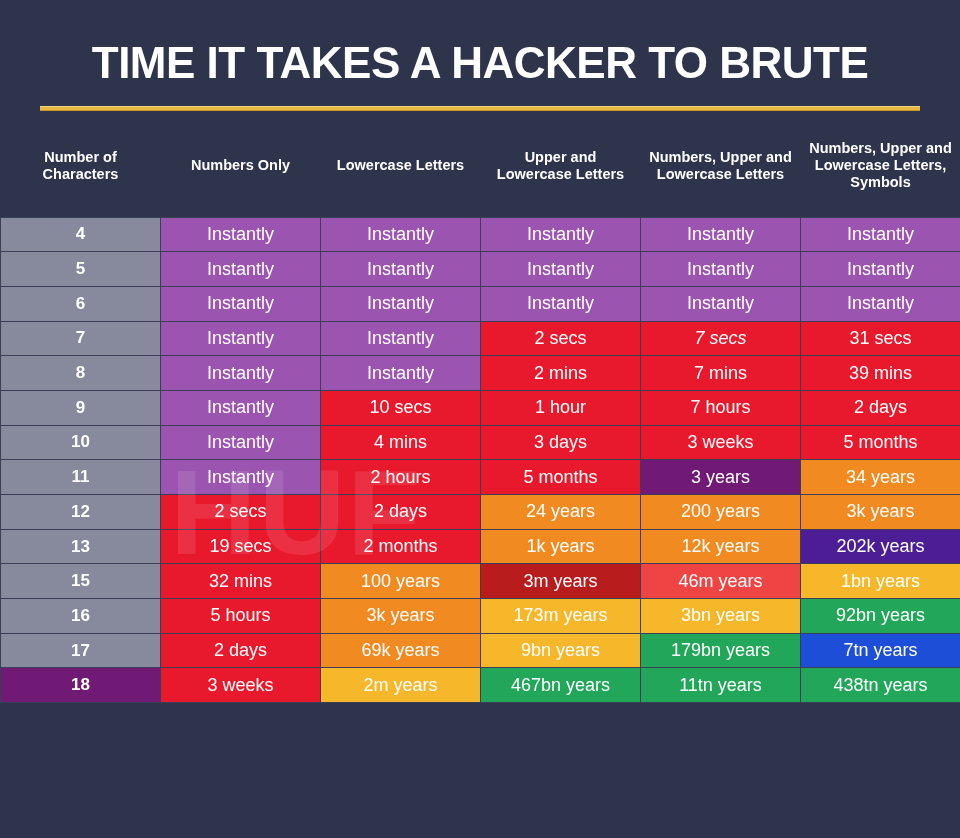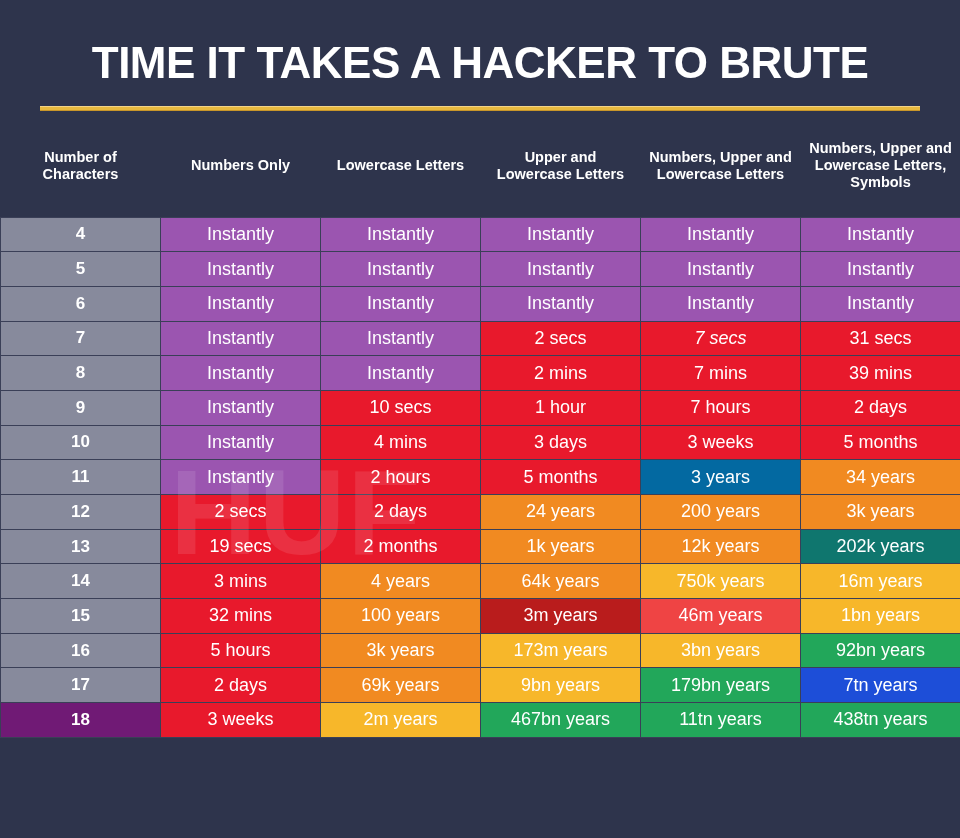--- a/index.html
+++ b/index.html
@@ -189,46 +189,38 @@
           <td class="c-red" style="background: rgb(232, 25, 44);">4 mins</td>
           <td class="c-red" style="background: rgb(232, 25, 44);">3 days</td>
           <td class="c-red" style="background: rgb(232, 25, 44);">3 weeks</td>
           <td class="c-red" style="background: rgb(232, 25, 44);">5 months</td>
         </tr>
         <tr>
           <td class="numcol" style="background: rgb(135, 138, 156);">11</td>
           <td class="c-purple" style="background: rgb(155, 85, 176);">Instantly</td>
           <td class="c-red" style="background: rgb(232, 25, 44);">2 hours</td>
           <td class="c-red" style="background: rgb(232, 25, 44);">5 months</td>
-          <td class="c-orange" style="background: #0369a1; text-align: center;">3 years</td>
+          <td class="c-orange" style="background: #701a75; text-align: center;">3 years</td>
           <td class="c-orange" style="background: rgb(241, 138, 33);">34 years</td>
         </tr>
         <tr>
           <td class="numcol" style="background: rgb(135, 138, 156);">12</td>
           <td class="c-red" style="background: rgb(232, 25, 44);">2 secs</td>
           <td class="c-red" style="background: rgb(232, 25, 44);">2 days</td>
           <td class="c-orange" style="background: rgb(241, 138, 33);">24 years</td>
           <td class="c-orange" style="background: rgb(241, 138, 33);">200 years</td>
           <td class="c-orange" style="background: rgb(241, 138, 33);">3k years</td>
         </tr>
         <tr>
           <td class="numcol" style="background: rgb(135, 138, 156);">13</td>
           <td class="c-red" style="background: rgb(232, 25, 44);">19 secs</td>
           <td class="c-red" style="background: rgb(232, 25, 44);">2 months</td>
           <td class="c-orange" style="background: rgb(241, 138, 33);">1k years</td>
           <td class="c-orange" style="background: rgb(241, 138, 33);">12k years</td>
-          <td class="c-amber" style="background: #0f766e;">202k years</td>
-        </tr>
-        <tr>
-          <td class="numcol" style="background: rgb(135, 138, 156);">14</td>
-          <td class="c-red" style="background: rgb(232, 25, 44);">3 mins</td>
-          <td class="c-orange" style="background: rgb(241, 138, 33);">4 years</td>
-          <td class="c-orange" style="background: rgb(241, 138, 33);">64k years</td>
-          <td class="c-amber" style="background: rgb(247, 183, 42);">750k years</td>
-          <td class="c-amber" style="background: rgb(247, 183, 42);">16m years</td>
+          <td class="c-amber" style="background: #4c1d95;">202k years</td>
         </tr>
         <tr>
           <td class="numcol" style="background: rgb(135, 138, 156);">15</td>
           <td class="c-red" style="background: rgb(232, 25, 44);">32 mins</td>
           <td class="c-orange" style="background: rgb(241, 138, 33);">100 years</td>
           <td class="c-amber" style="background: #b91c1c;">3m years</td>
           <td class="c-amber" style="background: #ef4444;">46m years</td>
           <td class="c-amber" style="background: rgb(247, 183, 42);">1bn years</td>
         </tr>
         <tr>

